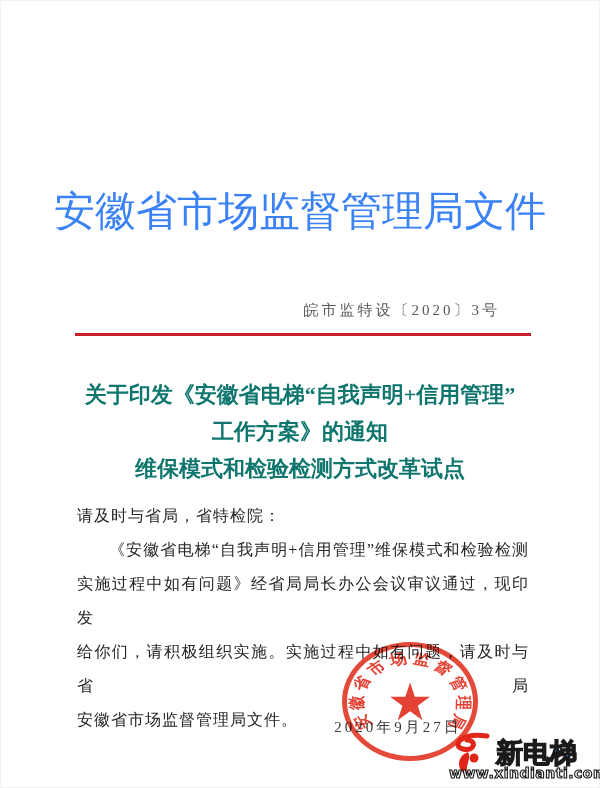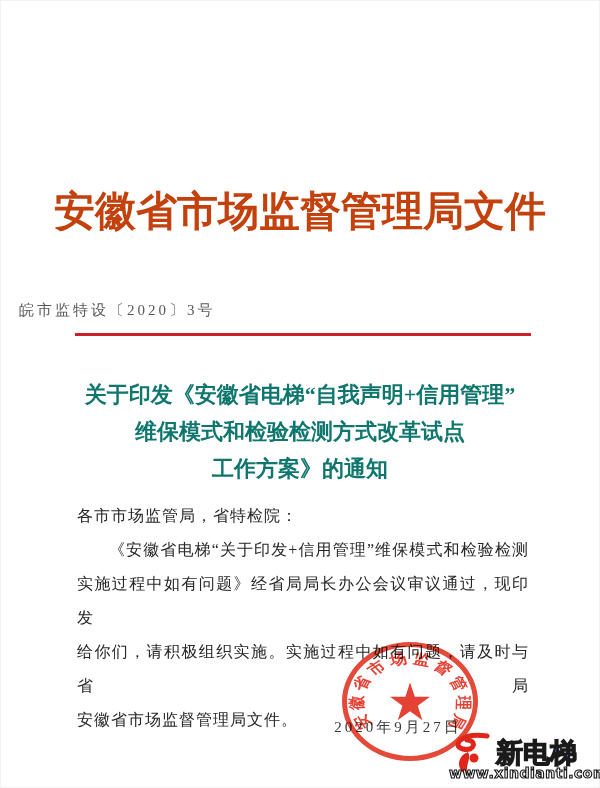--- a/index.html
+++ b/index.html
@@ -8,33 +8,32 @@
     width:600px;height:788px;
     background:#ffffff;
     overflow:hidden;
     font-family:"Liberation Serif","DejaVu Serif",serif;
     box-shadow:inset 0 0 0 1px #f2f2f2;
   }
   
   .red-header{
     position:absolute;top:184px;left:0;width:600px;
     text-align:center;
-    font-size:41px;font-weight:bold;
-    color:#c2410c;
+    font-size:41px;font-weight:normal;
+    color:#3b82f6;
     letter-spacing:0px;
     white-space:nowrap;
   }
   
   .doc-number{
     position:absolute;top:301px;left:0;width:500px;
-    text-align:left;
+    text-align:right;
     font-size:15px;
     color:#585858;
     letter-spacing:3px;
-    padding-left:19px;
   }
   
   .red-line{
     position:absolute;top:333px;left:75px;
     width:456px;height:3px;
     background:#c9202b;
   }
   
   .doc-title{
     position:absolute;top:376px;left:0;width:600px;
@@ -139,27 +138,27 @@
 <div class="page">
 
   <div class="red-header">安徽省市场监督管理局文件</div>
 
   <div class="doc-number">皖市监特设〔2020〕3号</div>
 
   <div class="red-line"></div>
 
   <div class="doc-title">
     <p>关于印发《安徽省电梯“自我声明+信用管理”</p>
+    <p>工作方案》的通知</p>
     <p>维保模式和检验检测方式改革试点</p>
-    <p>工作方案》的通知</p>
   </div>
 
   <div class="body-text">
-    <div class="body-line">各市市场监管局，省特检院：</div>
-    <div class="body-line jl ind">《安徽省电梯“关于印发+信用管理”维保模式和检验检测</div>
+    <div class="body-line">请及时与省局，省特检院：</div>
+    <div class="body-line jl ind">《安徽省电梯“自我声明+信用管理”维保模式和检验检测</div>
     <div class="body-line jl">实施过程中如有问题》经省局局长办公会议审议通过，现印发</div>
     <div class="body-line jl">给你们，请积极组织实施。实施过程中如有问题，请及时与省局</div>
     <div class="body-line">安徽省市场监督管理局文件。</div>
   </div>
 
   <div class="issue-date">2020年9月27日</div>
 
   <div class="seal">
     <div class="seal-border"></div>
     <div class="seal-star">★</div>

